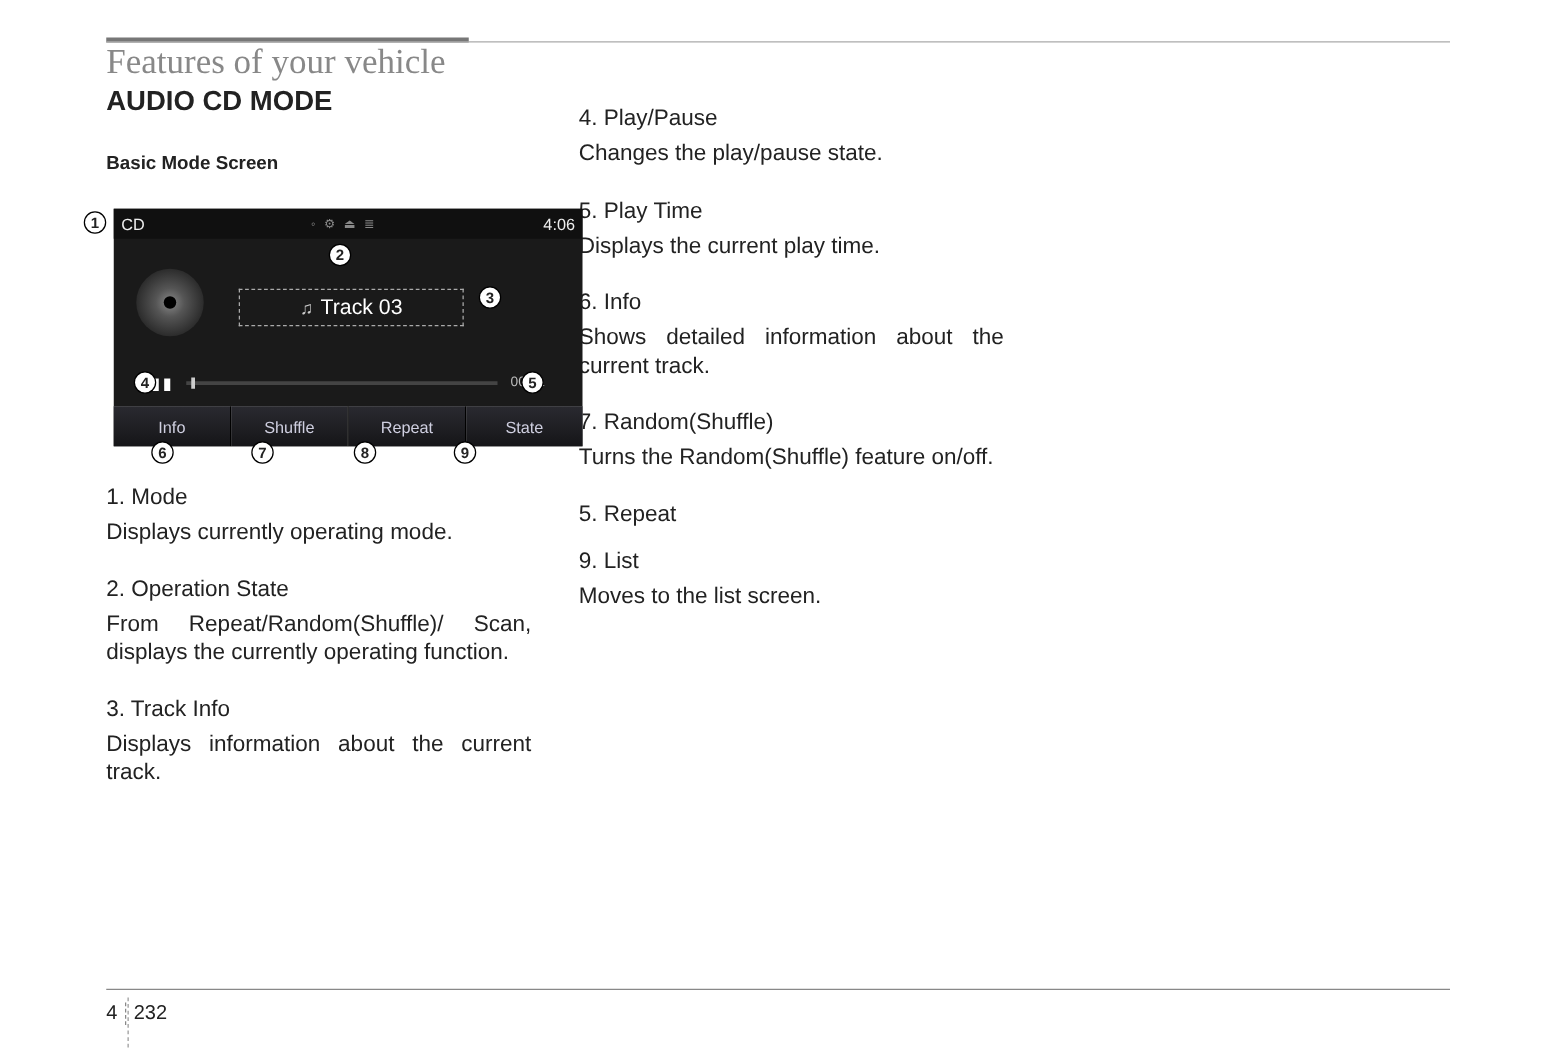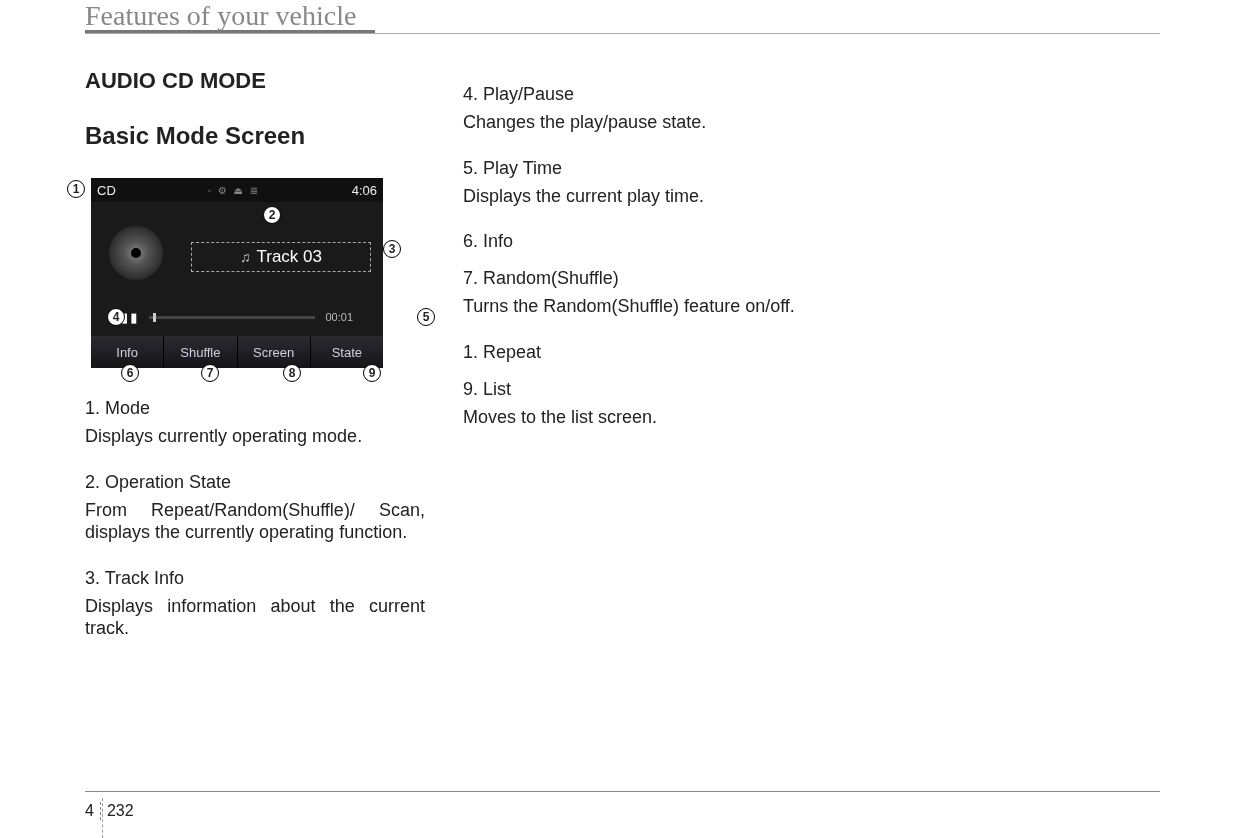--- a/index.html
+++ b/index.html
@@ -15,20 +15,21 @@
       position: absolute;
       top: 0;
       left: 85px;
       right: 80px;
     }
     .header-title {
       font-family: "Times New Roman", serif;
       font-size: 28px;
       color: #888;
       padding-bottom: 2px;
+      margin-top: 34px;
     }
     .header-rule-short {
       width: 290px;
       height: 4px;
       background: #777;
       position: absolute;
       left: 0;
       top: 30px;
     }
     .header-rule-long {
@@ -49,21 +50,21 @@
     }
     .col {
       width: 340px;
     }
     .section-title {
       font-size: 22px;
       font-weight: bold;
       margin-bottom: 28px;
     }
     .subsection-title {
-      font-size: 24px;
+      font-size: 15px;
       font-weight: bold;
       margin-bottom: 28px;
     }
     .item-head {
       font-size: 18px;
       font-weight: normal;
       margin-bottom: 6px;
       margin-top: 16px;
     }
     .item-body {
@@ -74,21 +75,21 @@
     .item-body.justify {
       text-align: justify;
     }
     
     .shot-wrap {
       position: relative;
       margin-bottom: 30px;
       margin-left: 6px;
     }
     .shot {
-      width: 292px;
+      width: 375px;
       height: 190px;
       background: #1a1a1a;
       position: relative;
       font-family: Arial, sans-serif;
     }
     .shot-top {
       height: 24px;
       background: #101010;
       display: flex;
       align-items: center;
@@ -212,21 +213,21 @@
             <span class="shot-pause">▮▮</span>
             <span class="shot-bar">
                 <span class="shot-bar-dot"></span>
               </span>
             <span class="shot-time">00:01</span>
           </div>
         </div>
         <div class="shot-bottom">
           <div class="shot-btn">Info</div>
           <div class="shot-btn">Shuffle</div>
-          <div class="shot-btn">Screen</div>
+          <div class="shot-btn">Repeat</div>
           <div class="shot-btn">State</div>
         </div>
       </div>
       <div class="callout c1">1</div>
       <div class="callout c2">2</div>
       <div class="callout c3">3</div>
       <div class="callout c4">4</div>
       <div class="callout c5">5</div>
       <div class="callout c6">6</div>
       <div class="callout c7">7</div>
@@ -252,27 +253,28 @@
     <div>
       <div class="item-head">4. Play/Pause</div>
       <div class="item-body">Changes the play/pause state.</div>
     </div>
     <div>
       <div class="item-head">5. Play Time</div>
       <div class="item-body">Displays the current play time.</div>
     </div>
     <div>
       <div class="item-head">6. Info</div>
+      <div class="item-body justify">Shows detailed information about the current track.</div>
     </div>
     <div>
       <div class="item-head">7. Random(Shuffle)</div>
       <div class="item-body justify">Turns the Random(Shuffle) feature on/off.</div>
     </div>
     <div>
-      <div class="item-head">1. Repeat</div>
+      <div class="item-head">5. Repeat</div>
     </div>
     <div>
       <div class="item-head">9. List</div>
       <div class="item-body">Moves to the list screen.</div>
     </div>
   </div>
 </div>
 
 <div class="footer-rule"></div>
 <div class="vdash-col"></div>

